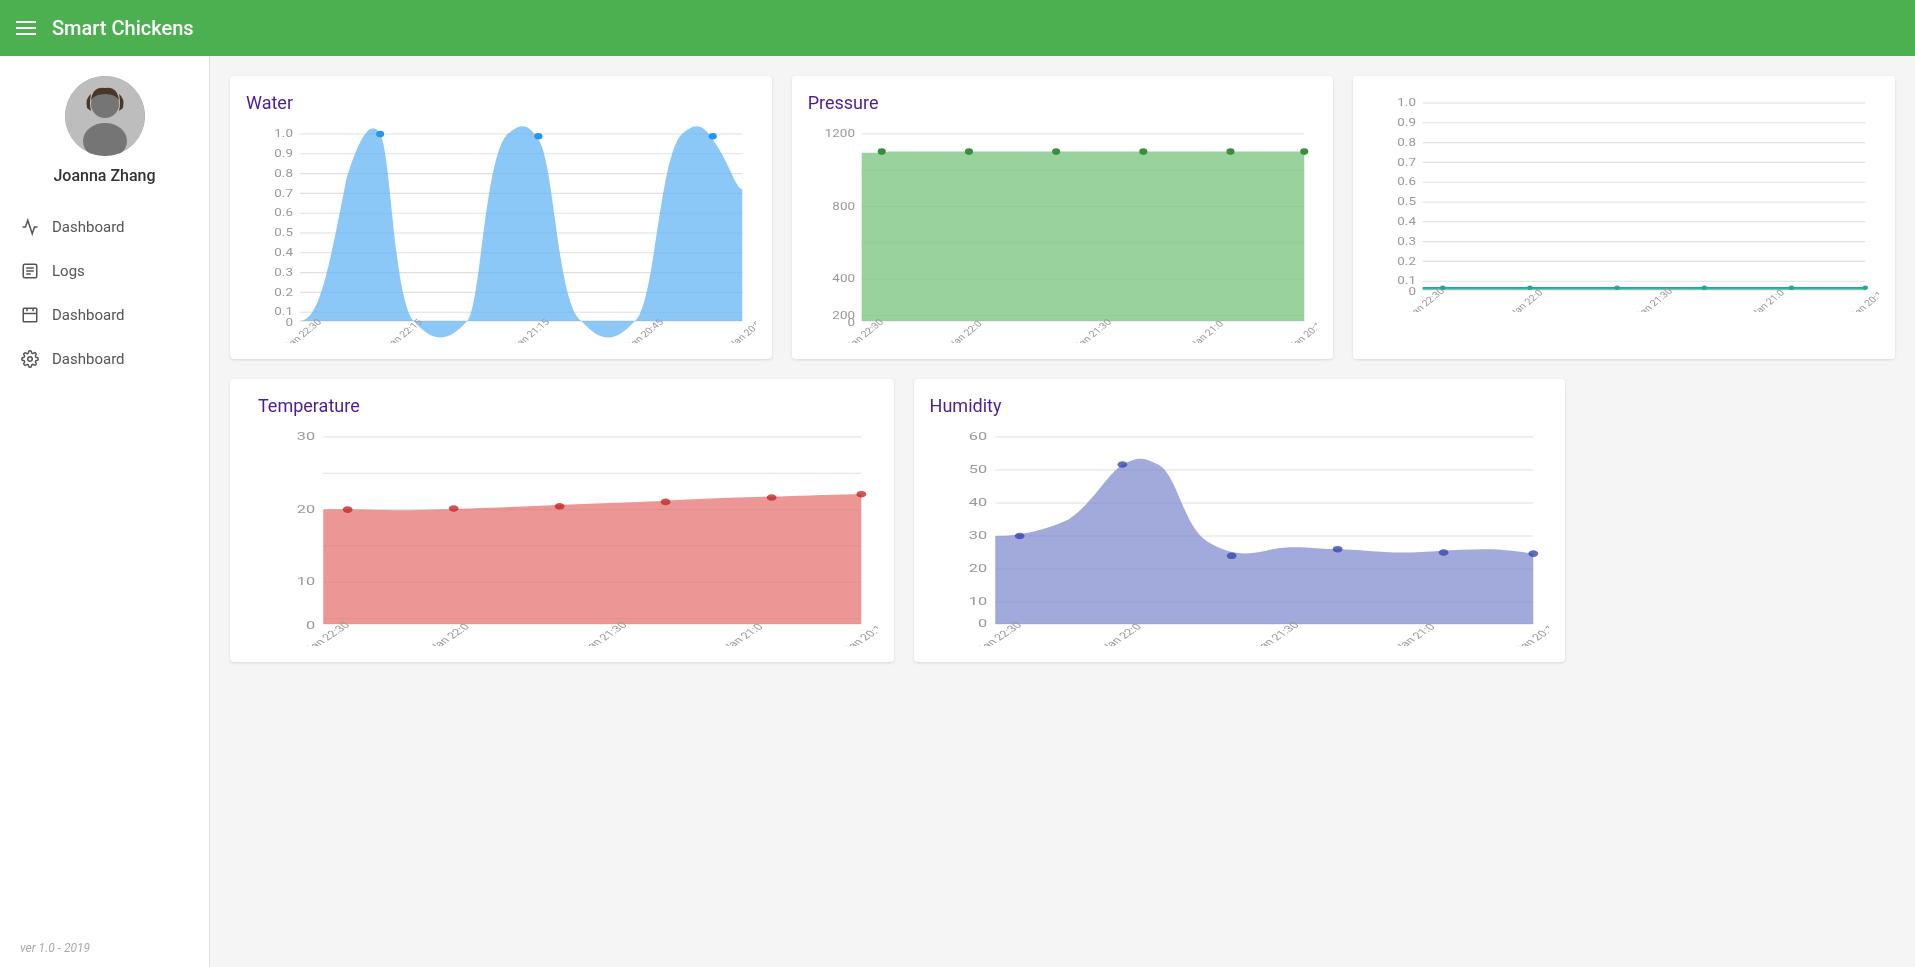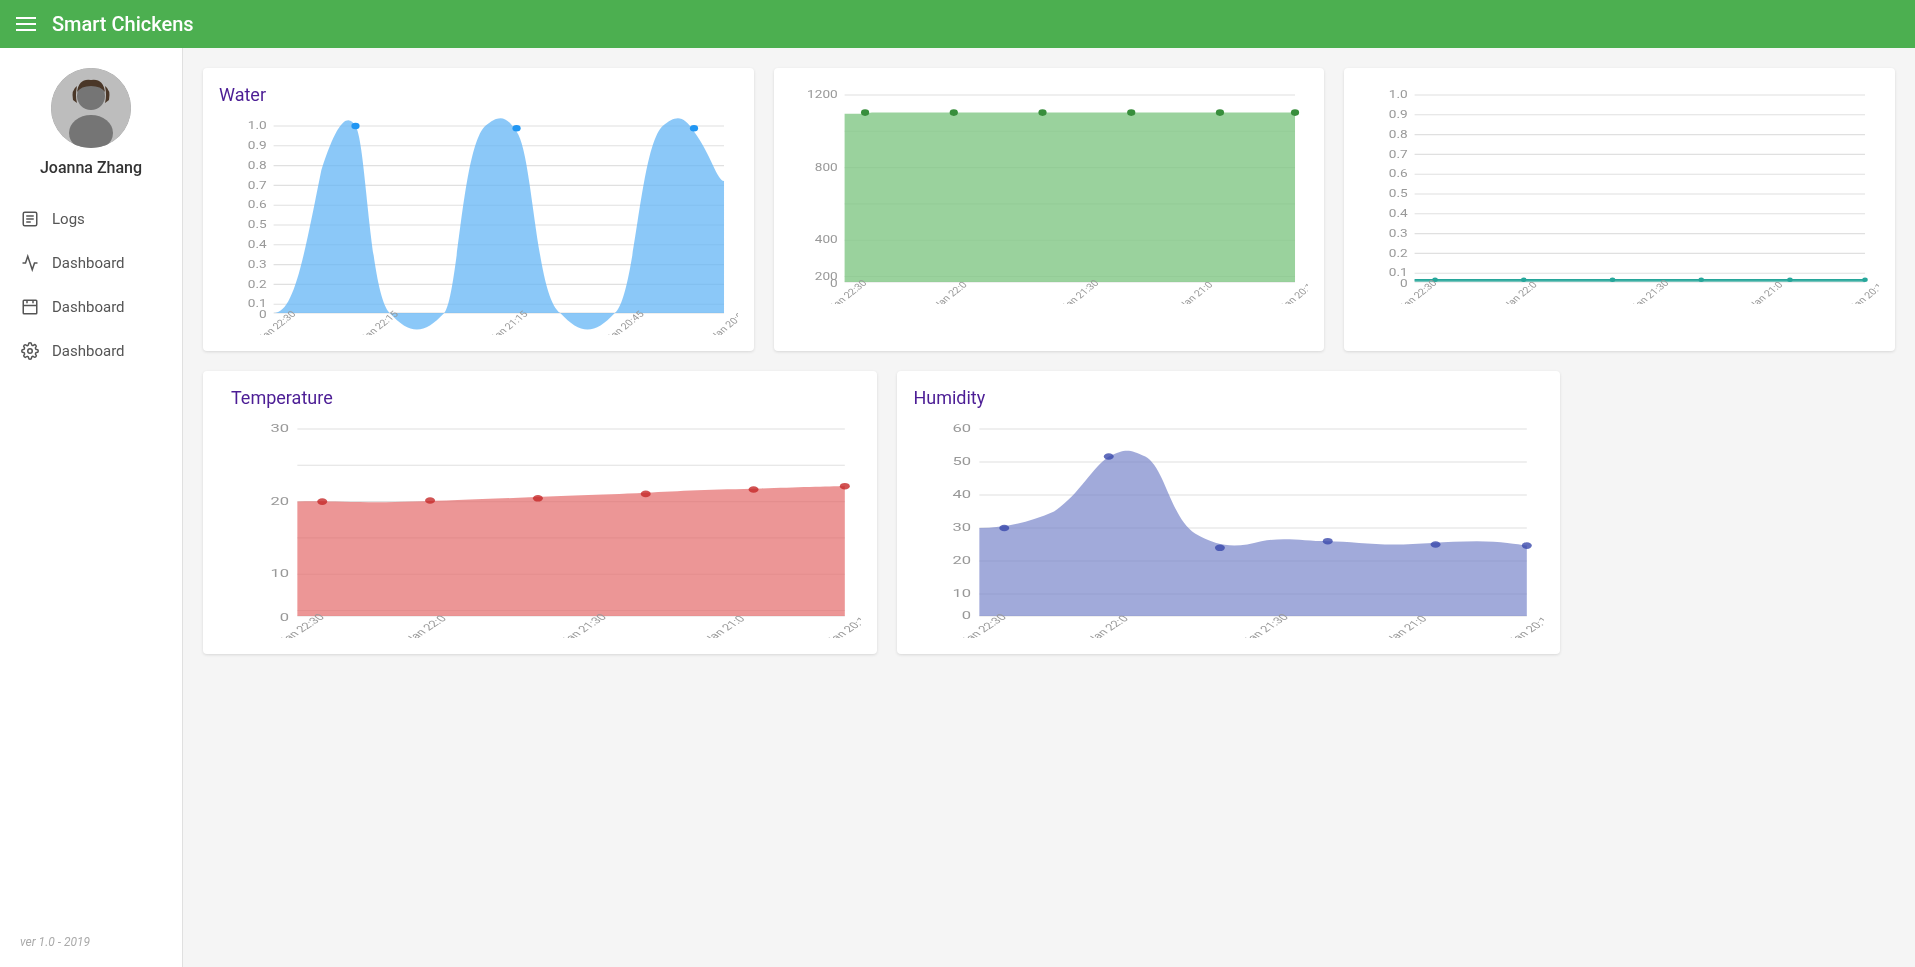--- a/index.html
+++ b/index.html
@@ -2,42 +2,42 @@
 <html><head>
   <meta charset="utf-8">
   <style>
     * { box-sizing: border-box; margin: 0; padding: 0; }
     body { font-family: Roboto, Arial, sans-serif; background: #f5f5f5; display: flex; flex-direction: column; height: 100vh; overflow: hidden; }
 
     
     .header {
       background: #4caf50;
       color: white;
-      height: 48px;
+      height: 56px;
       display: flex;
       align-items: center;
       padding: 0 16px;
       gap: 16px;
       flex-shrink: 0;
     }
     .header-title { font-size: 20px; font-weight: 500; }
     .hamburger { display: flex; flex-direction: column; gap: 4px; cursor: pointer; }
     .hamburger span { display: block; width: 20px; height: 2px; background: white; }
 
     
     .body { display: flex; flex: 1; overflow: hidden; }
 
     
     .sidebar {
-      width: 183px;
+      width: 210px;
       background: white;
       display: flex;
       flex-direction: column;
       align-items: center;
-      padding: 20px 0 8px;
+      padding: 20px 0 2px;
       flex-shrink: 0;
       border-right: 1px solid #e0e0e0;
     }
     .avatar {
       width: 80px;
       height: 80px;
       border-radius: 50%;
       background: #9e9e9e;
       overflow: hidden;
       margin-bottom: 10px;
@@ -133,36 +133,36 @@
         <path d="M58 32 Q60 22 54 18 Q56 28 54 35Z" fill="#4a3728"></path>
       </svg>
     </div>
     <div class="user-name">Joanna Zhang</div>
 
     <nav class="nav-menu">
 
       <div class="nav-item">
         <span class="nav-icon">
           <svg width="18" height="18" viewBox="0 0 24 24" fill="none" stroke="#555" stroke-width="2">
+            <polyline points="22 12 18 12 15 21 9 3 6 12 2 12"></polyline>
+          </svg>
+        </span>
+        <span>Dashboard</span>
+      </div>
+
+      <div class="nav-item">
+        <span class="nav-icon">
+          <svg width="18" height="18" viewBox="0 0 24 24" fill="none" stroke="#555" stroke-width="2">
             <rect x="3" y="3" width="18" height="18" rx="2"></rect>
             <line x1="7" y1="8" x2="17" y2="8"></line>
             <line x1="7" y1="12" x2="17" y2="12"></line>
             <line x1="7" y1="16" x2="13" y2="16"></line>
           </svg>
         </span>
         <span>Logs</span>
-      </div>
-
-      <div class="nav-item">
-        <span class="nav-icon">
-          <svg width="18" height="18" viewBox="0 0 24 24" fill="none" stroke="#555" stroke-width="2">
-            <polyline points="22 12 18 12 15 21 9 3 6 12 2 12"></polyline>
-          </svg>
-        </span>
-        <span>Dashboard</span>
       </div>
 
       <div class="nav-item">
         <span class="nav-icon">
           <svg width="18" height="18" viewBox="0 0 24 24" fill="none" stroke="#555" stroke-width="2">
             <rect x="3" y="3" width="18" height="18" rx="1"></rect>
             <line x1="8" y1="3" x2="8" y2="7"></line>
             <line x1="16" y1="3" x2="16" y2="7"></line>
             <line x1="3" y1="10" x2="21" y2="10"></line>
           </svg>
@@ -227,20 +227,21 @@
             <text x="40" y="198" class="x-label" text-anchor="middle" transform="rotate(-45,40,198)" style="font-size:8px">13/Jan 22:30</text>
             <text x="115" y="198" class="x-label" text-anchor="middle" transform="rotate(-45,115,198)" style="font-size:8px">13/Jan 22:15</text>
             <text x="210" y="198" class="x-label" text-anchor="middle" transform="rotate(-45,210,198)" style="font-size:8px">13/Jan 21:15</text>
             <text x="295" y="198" class="x-label" text-anchor="middle" transform="rotate(-45,295,198)" style="font-size:8px">13/Jan 20:45</text>
             <text x="370" y="198" class="x-label" text-anchor="middle" transform="rotate(-45,370,198)" style="font-size:8px">13/Jan 20:0</text>
           </svg>
         </div>
       </div>
 
       <div class="chart-card">
+        <div class="chart-title">Pressure</div>
         <div class="chart-container">
           <svg class="chart" viewBox="0 0 380 200" preserveAspectRatio="none">
             <line x1="40" y1="10" x2="370" y2="10" class="grid-line"></line>
             <line x1="40" y1="43" x2="370" y2="43" class="grid-line"></line>
             <line x1="40" y1="76" x2="370" y2="76" class="grid-line"></line>
             <line x1="40" y1="109" x2="370" y2="109" class="grid-line"></line>
             <line x1="40" y1="142" x2="370" y2="142" class="grid-line"></line>
             <line x1="40" y1="175" x2="370" y2="175" class="grid-line"></line>
             <line x1="40" y1="180" x2="370" y2="180" class="grid-line"></line>
             <text x="35" y="13" class="y-label" text-anchor="end">1200</text>

